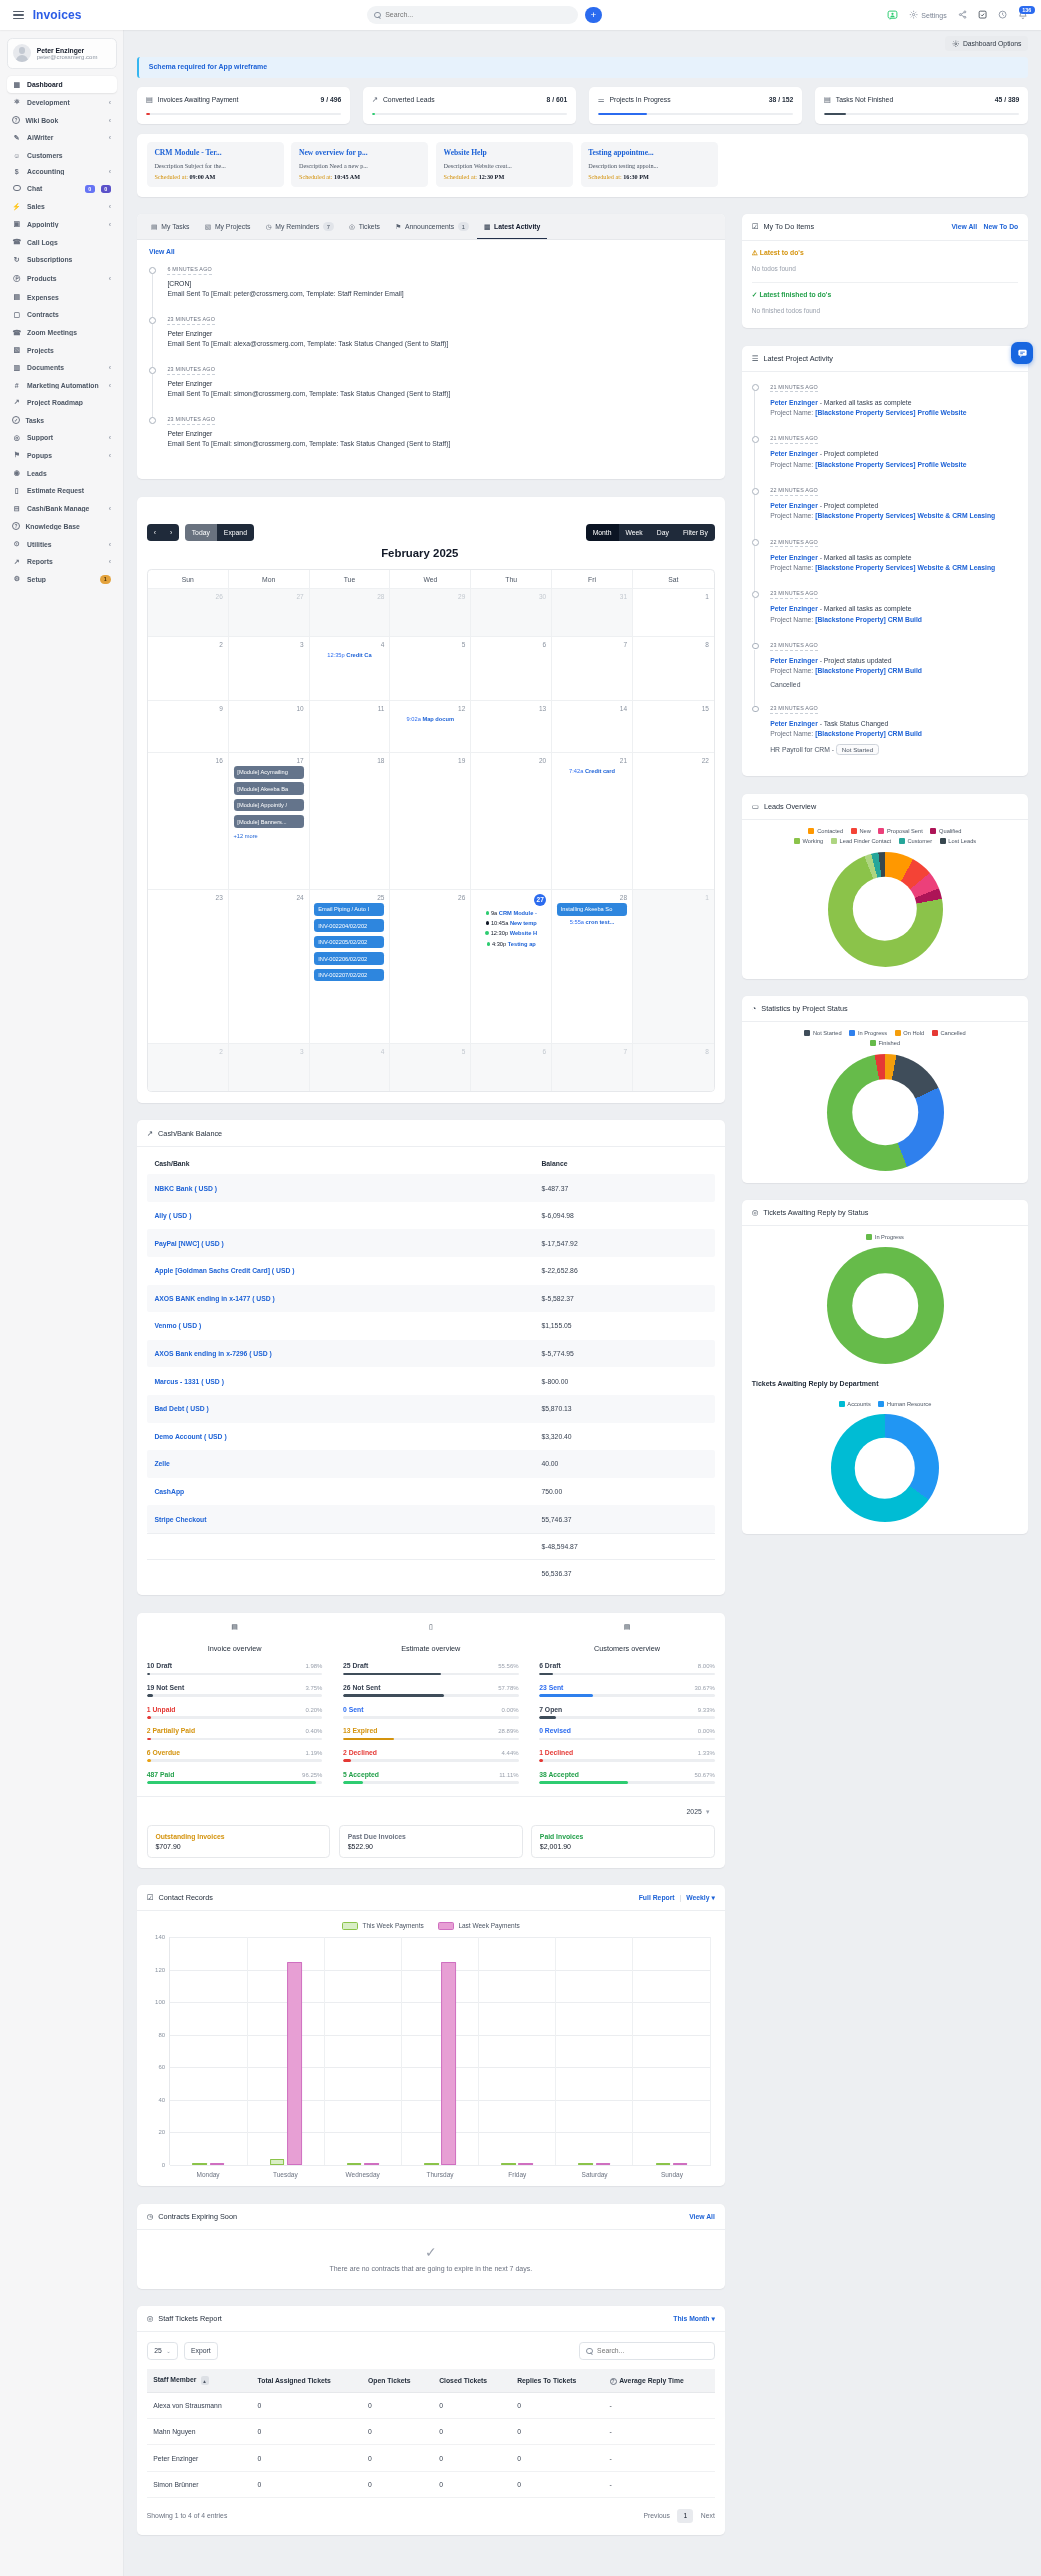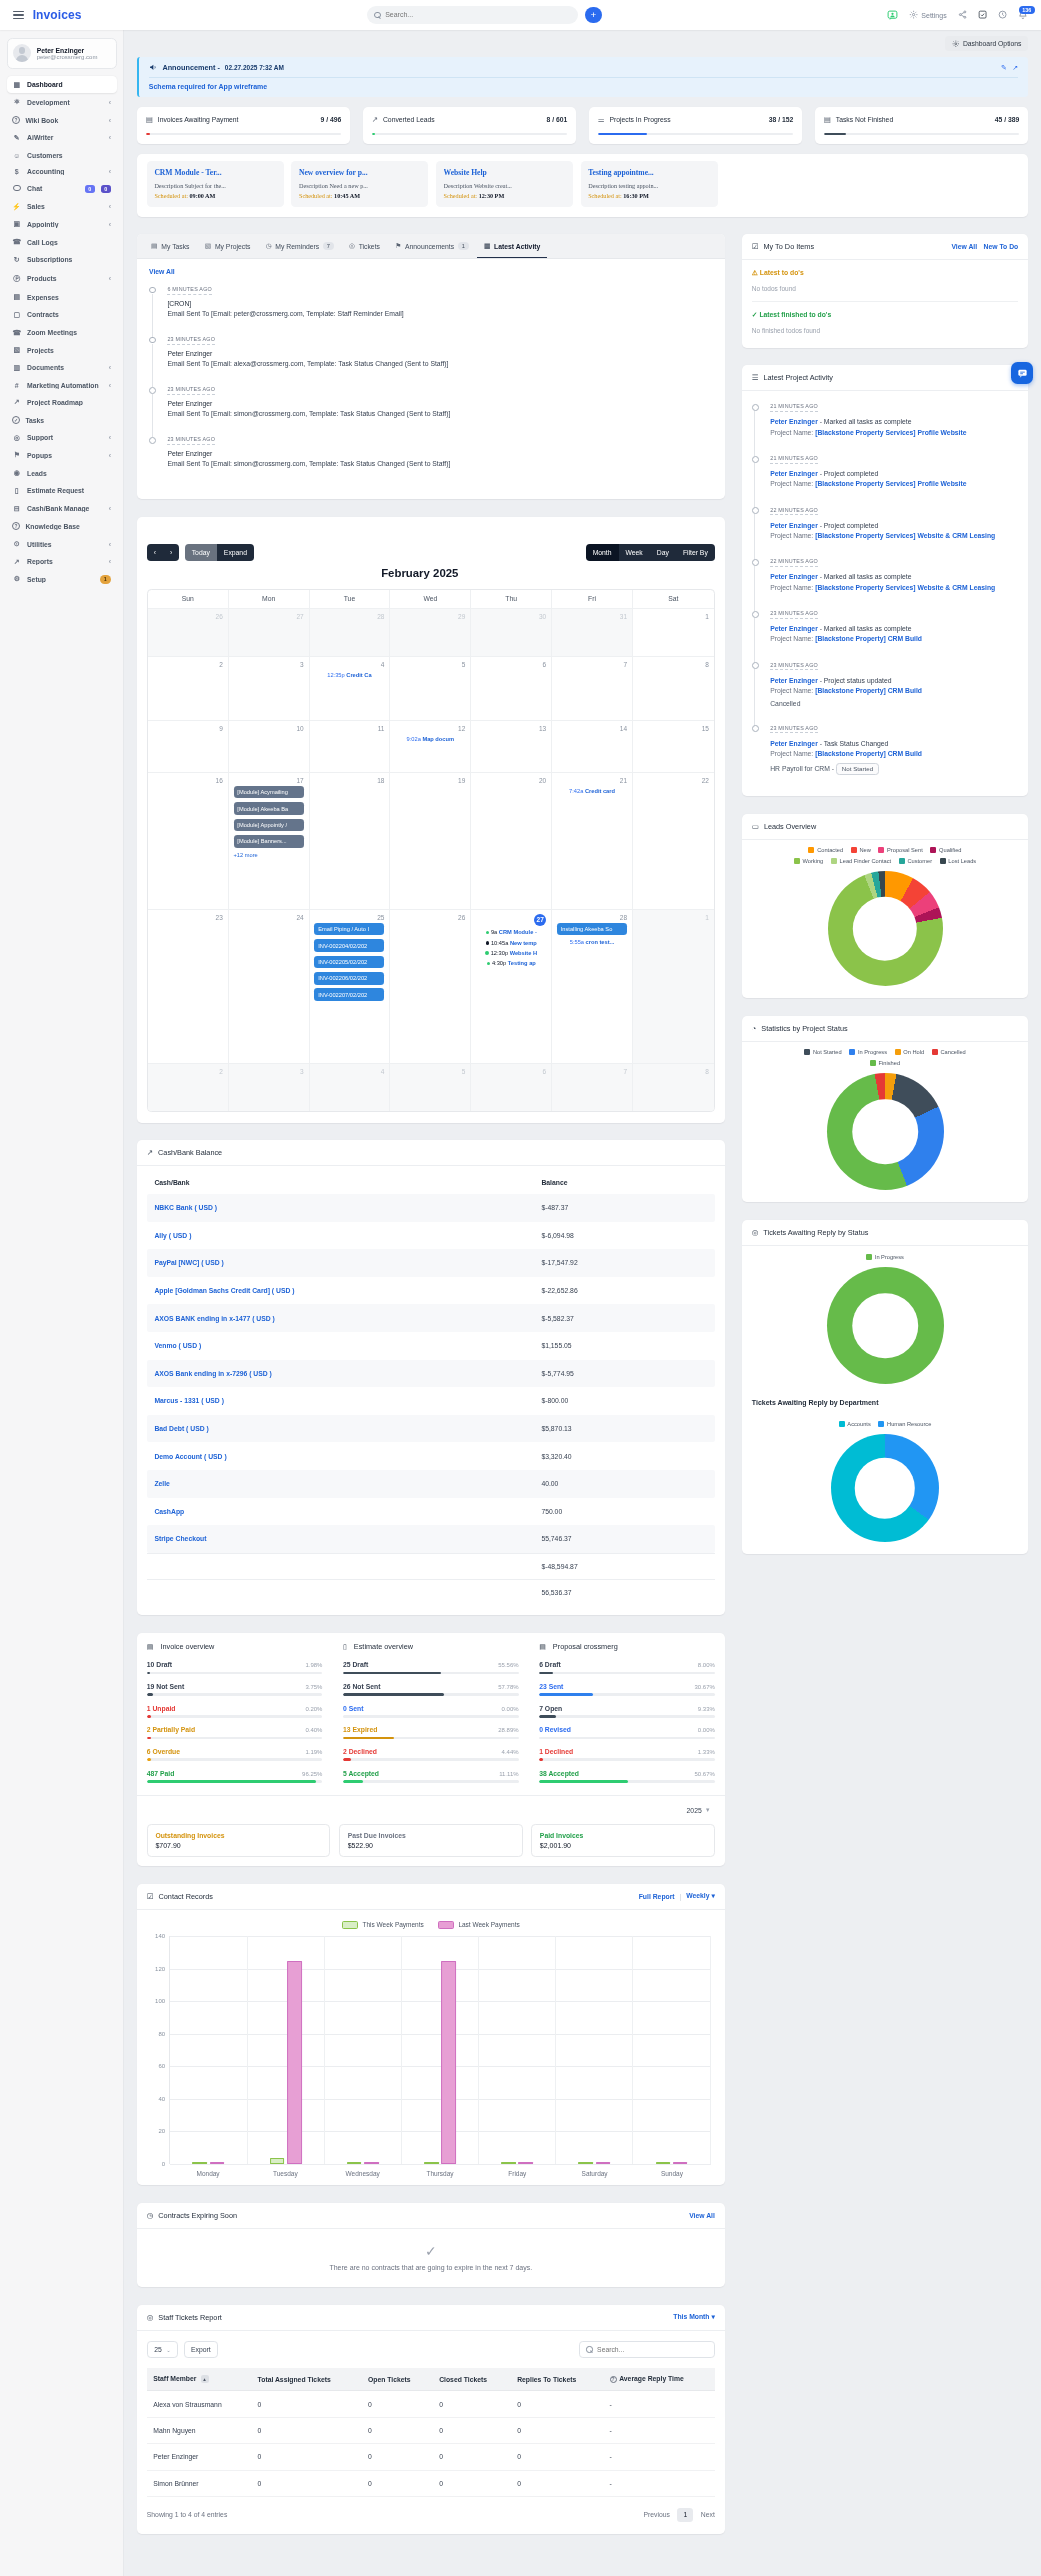--- a/index.html
+++ b/index.html
@@ -149,21 +149,21 @@
   .bank-row.alt { background:#f7f8fa; }
   .bank-name { flex:1; color:#1d62d6; font-weight:bold; cursor:pointer; }
   .bank-bal { width:30%; color:#374151; }
   .bank-total { display:flex; padding:9.2px 7.6px; border-top:0.5px solid #eceef1; font-size:6.8px; color:#374151; }
   .bank-total .sp { flex:1; }
   .bank-total .v { width:30%; }
 
   
   .ov-wrap { padding:9.8px 9.8px 3.3px; display:flex; gap:20.6px; border-bottom:0.5px solid #eceef1; }
   .ov-col { flex:1; min-width:0; }
-  .ov-head { display:flex; gap:7px; align-items:center; margin-bottom:9.8px; }
+  .ov-head { display:flex; gap:13px; align-items:center; margin-bottom:9.8px;flex-direction:column; }
   .ov-head .icn { color:#3f4a59; }
   .ov-title { font-size:7.3px; color:#1f2937; }
   .ov-row { margin-bottom:8.7px; }
   .ov-line { display:flex; justify-content:space-between; align-items:flex-end; margin-bottom:3.3px; }
   .ov-lbl { font-size:6.8px; font-weight:bold; }
   .ov-pct { font-size:6px; color:#9aa1ad; }
   .ov-bottom { padding:7.6px 9.8px 9.8px; }
   .year-row { display:flex; justify-content:flex-end; margin-bottom:6.5px; }
   .year-pill { font-size:6.8px; color:#374151; display:flex; gap:4.3px; align-items:center; padding:3.3px 5.4px; cursor:pointer; }
   .sumcards { display:flex; gap:8.7px; }
@@ -440,32 +440,20 @@
     <div class="dash-opts">
       <svg width="7.6" height="7.6" viewBox="0 0 24 24" fill="none" stroke="#2d3642" stroke-width="2">
           <circle cx="12" cy="12" r="3"></circle>
           <path d="M12 2v3M12 19v3M2 12h3M19 12h3M4.9 4.9l2.1 2.1M17 17l2.1 2.1M19.1 4.9L17 7M7 17l-2.1 2.1"></path>
         </svg>
       <span>Dashboard Options</span>
     </div>
   </div>
 
   <section class="announce">
-    <div class="ann-head">
-      <svg width="8.7" height="8.7" viewBox="0 0 24 24">
-          <path d="M3 10v4h3l6 5V5l-6 5H3z" fill="#173a6b"></path>
-          <path d="M16 9c1.5 1.5 1.5 4.5 0 6" stroke="#173a6b" stroke-width="2" fill="none"></path>
-        </svg>
-      <span class="ann-title">Announcement -</span>
-      <span class="ann-date">02.27.2025 7:32 AM</span>
-      <span class="ann-actions">
-        <span>✎</span>
-        <span>↗</span>
-      </span>
-    </div>
     <span class="ann-link">Schema required for App wireframe</span>
   </section>
 
   <div class="stat-row" id="stat-row">
       <div class="stat-card">
         <div class="stat-top">
           <span class="icn">▤</span>
           <span class="stat-lbl">Invoices Awaiting Payment</span>
           <span class="stat-val">9 / 496</span>
         </div>
@@ -959,21 +947,21 @@
                   <span class="ov-pct">11.11%</span>
                 </div>
                 <div class="track">
                   <div class="fill" style="width: 11.11%; background: rgb(46, 204, 113);"></div>
                 </div>
               </div>
             </div>
             <div class="ov-col">
               <div class="ov-head">
                 <span class="icn">▤</span>
-                <span class="ov-title">Proposal crossmerg</span>
+                <span class="ov-title">Customers overview</span>
               </div>
               <div class="ov-row">
                 <div class="ov-line">
                   <span class="ov-lbl" style="color: rgb(55, 65, 81);">6 Draft</span>
                   <span class="ov-pct">8.00%</span>
                 </div>
                 <div class="track">
                   <div class="fill" style="width: 8%; background: rgb(63, 77, 90);"></div>
                 </div>
               </div>

